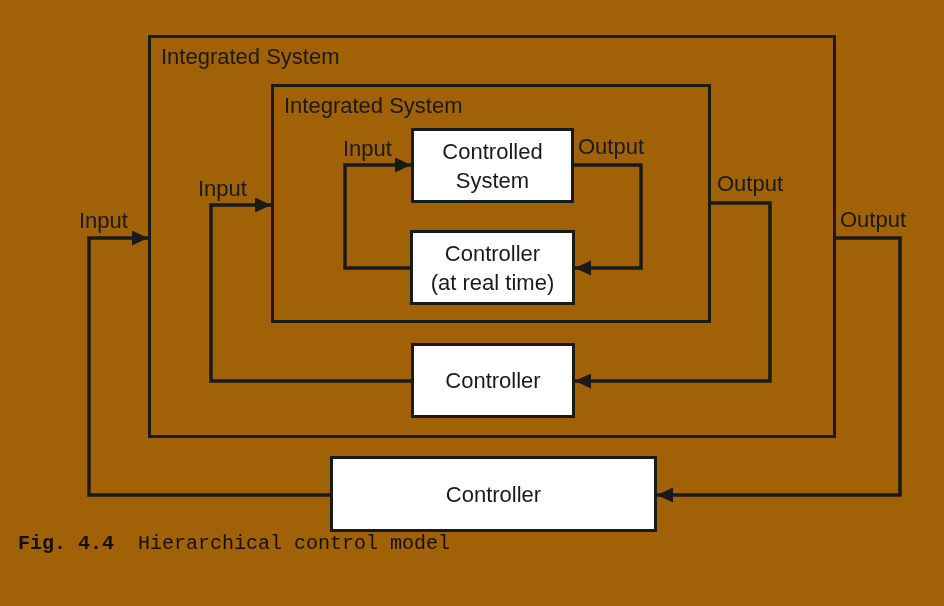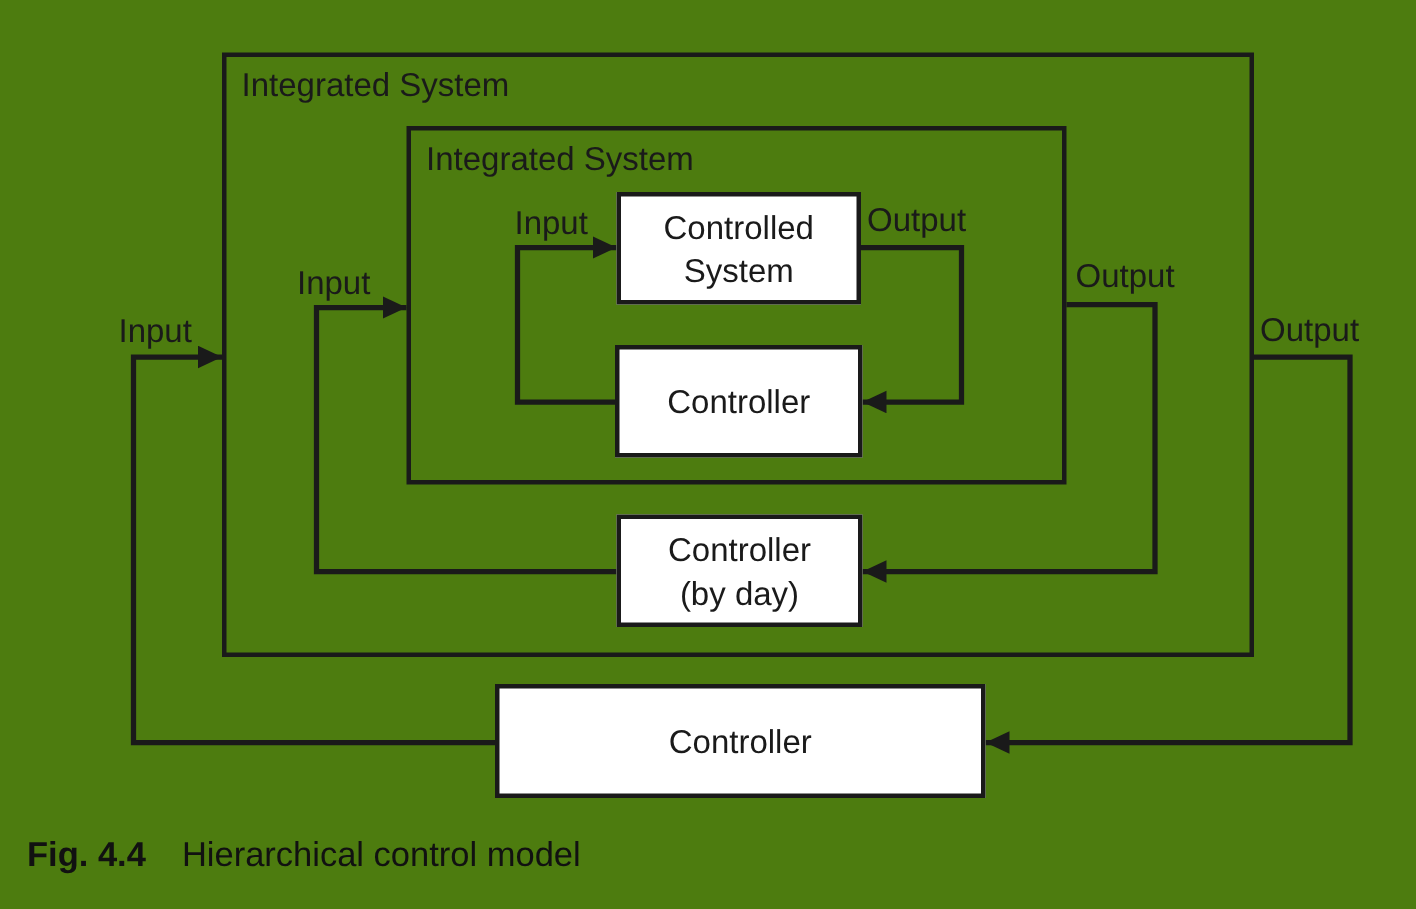--- a/index.html
+++ b/index.html
@@ -4,21 +4,21 @@
 <style>
   html, body {
     margin: 0;
     padding: 0;
     background: #ffffff;
   }
   .page {
     position: relative;
     width: 944px;
     height: 606px;
-    background: #4d7c0f;
+    background: #a16207;
     overflow: hidden;
     font-family: "Liberation Sans", sans-serif;
     color: #1a1a1a;
   }
   .arrow-layer {
     position: absolute;
     left: 0;
     top: 0;
     z-index: 2;
   }
@@ -61,23 +61,23 @@
   #label-inner-system { left: 284px; top: 95px; }
   #label-input-outer { left: 79px; top: 210px; }
   #label-input-mid { left: 198px; top: 178px; }
   #label-input-inner { left: 343px; top: 138px; }
   #label-output-inner { left: 578px; top: 136px; }
   #label-output-mid { left: 717px; top: 173px; }
   #label-output-outer { left: 840px; top: 209px; }
   .caption {
     position: absolute;
     left: 18px;
-    top: 556px;
-    font-family: Liberation Sans, sans-serif;
-    font-size: 23px;
+    top: 532px;
+    font-family: Liberation Mono, monospace;
+    font-size: 20px;
     color: #111111;
     z-index: 4;
     white-space: nowrap;
   }
   .caption-tag { font-weight: bold; }
   .caption-text { margin-left: 24px; }
 </style>
 </head>
 <body>
 
@@ -108,24 +108,24 @@
 
   <div id="label-outer-system" class="flow-label">Integrated System</div>
   <div id="label-inner-system" class="flow-label">Integrated System</div>
 
   <div id="node-controlled-target" class="node">
     <span>Controlled</span>
     <span>System</span>
   </div>
   <div id="node-controller-realtime" class="node">
     <span>Controller</span>
+    <span>(at real time)</span>
   </div>
   <div id="node-controller-by-day" class="node">
     <span>Controller</span>
-    <span>(by day)</span>
   </div>
   <div id="node-controller-by-week" class="node">
     <span>Controller</span>
   </div>
 
   <div id="label-input-outer" class="flow-label">Input</div>
   <div id="label-input-mid" class="flow-label">Input</div>
   <div id="label-input-inner" class="flow-label">Input</div>
   <div id="label-output-inner" class="flow-label">Output</div>
   <div id="label-output-mid" class="flow-label">Output</div>

